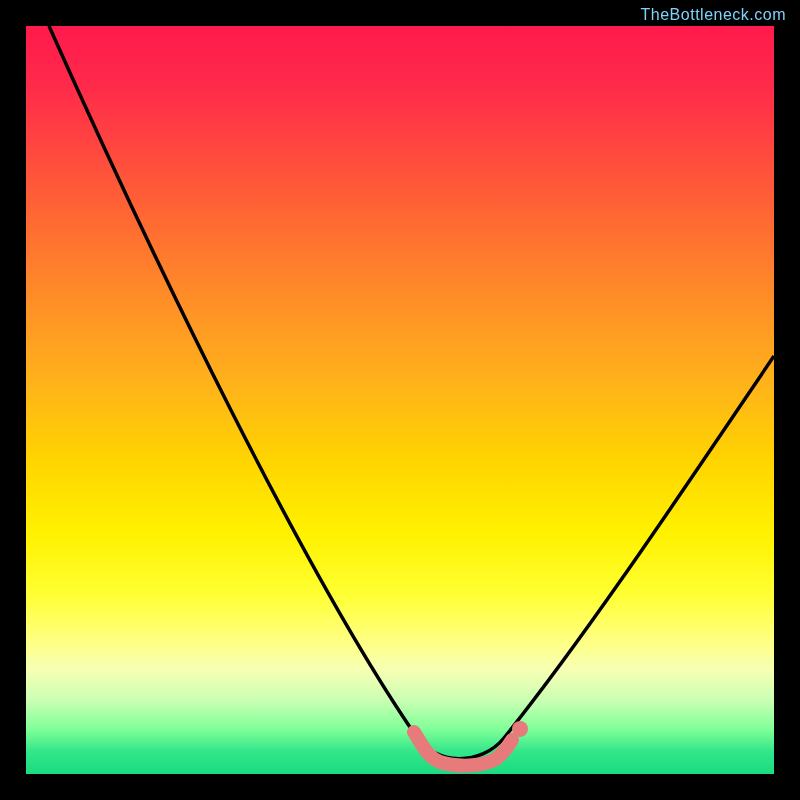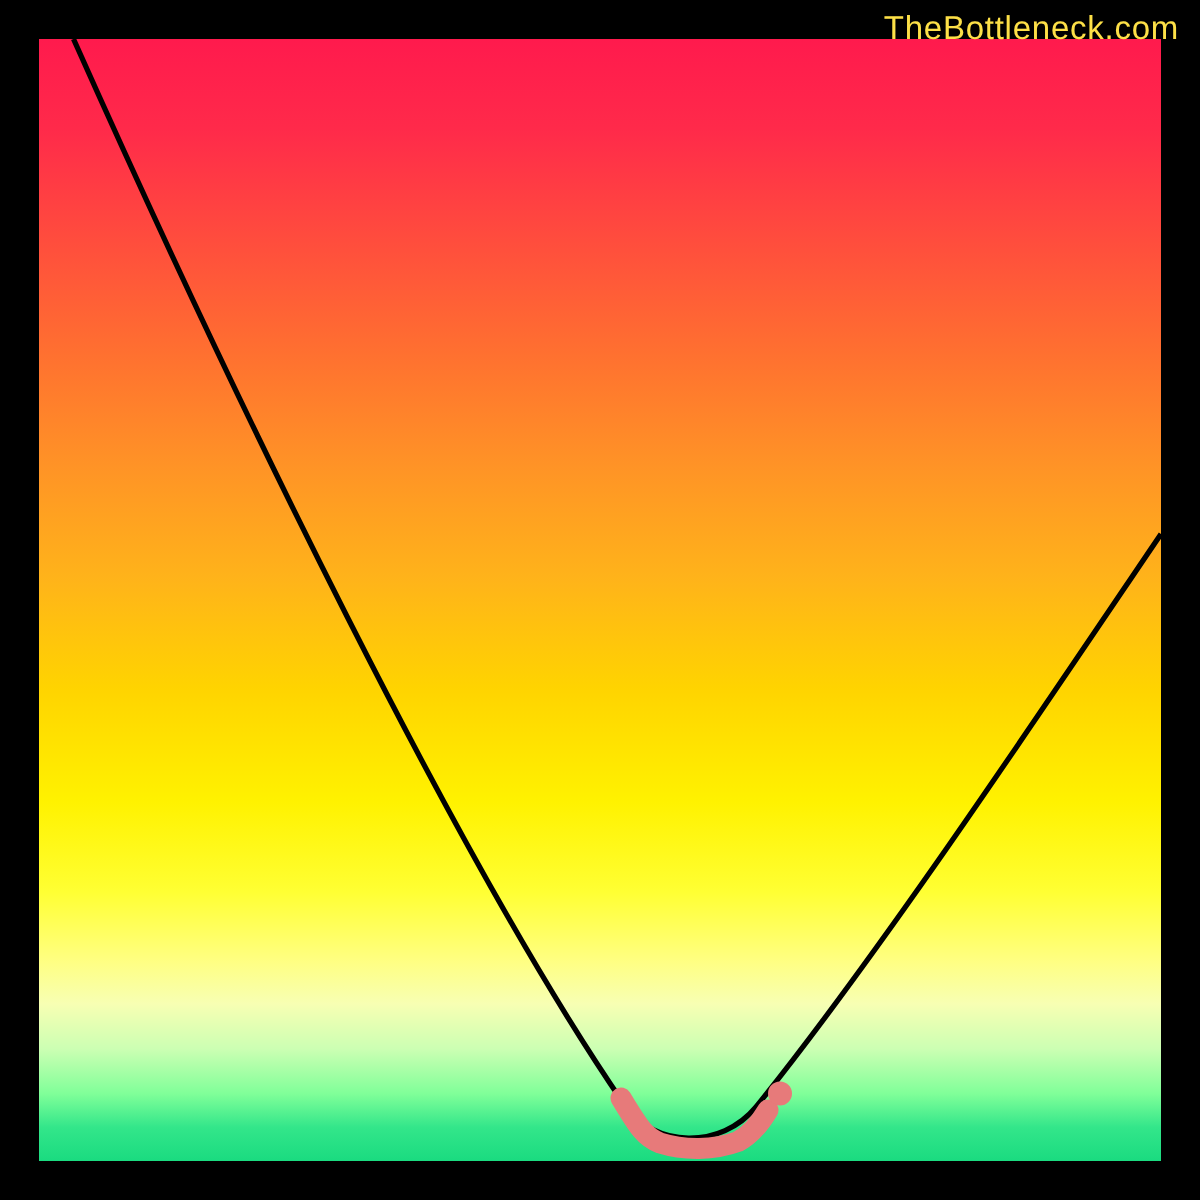--- a/index.html
+++ b/index.html
@@ -42,22 +42,22 @@
       #ccffb3 90%,
       #80ff99 94%,
       #33e68a 97%,
       #1adb80 100%
     );
   }
   .watermark {
     position: absolute;
     top: 6px;
     right: 14px;
-    color: #fde047;
-    font-size: 22px;
+    color: #7dd3fc;
+    font-size: 16px;
     font-weight: 500;
     letter-spacing: 0.5px;
     z-index: 10;
   }
   svg.curve {
     position: absolute;
     top: 26px;
     left: 26px;
     width: 748px;
     height: 748px;

